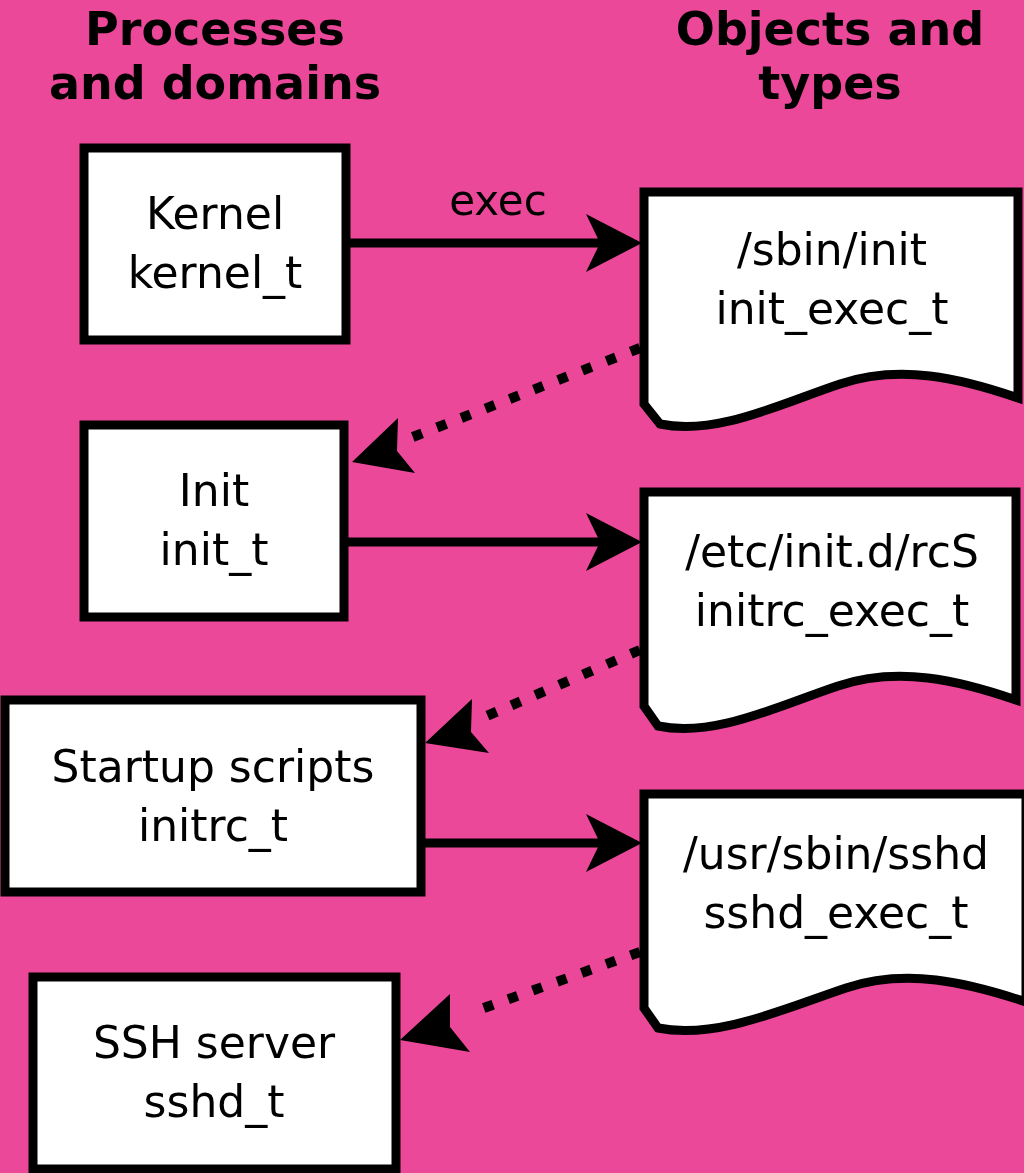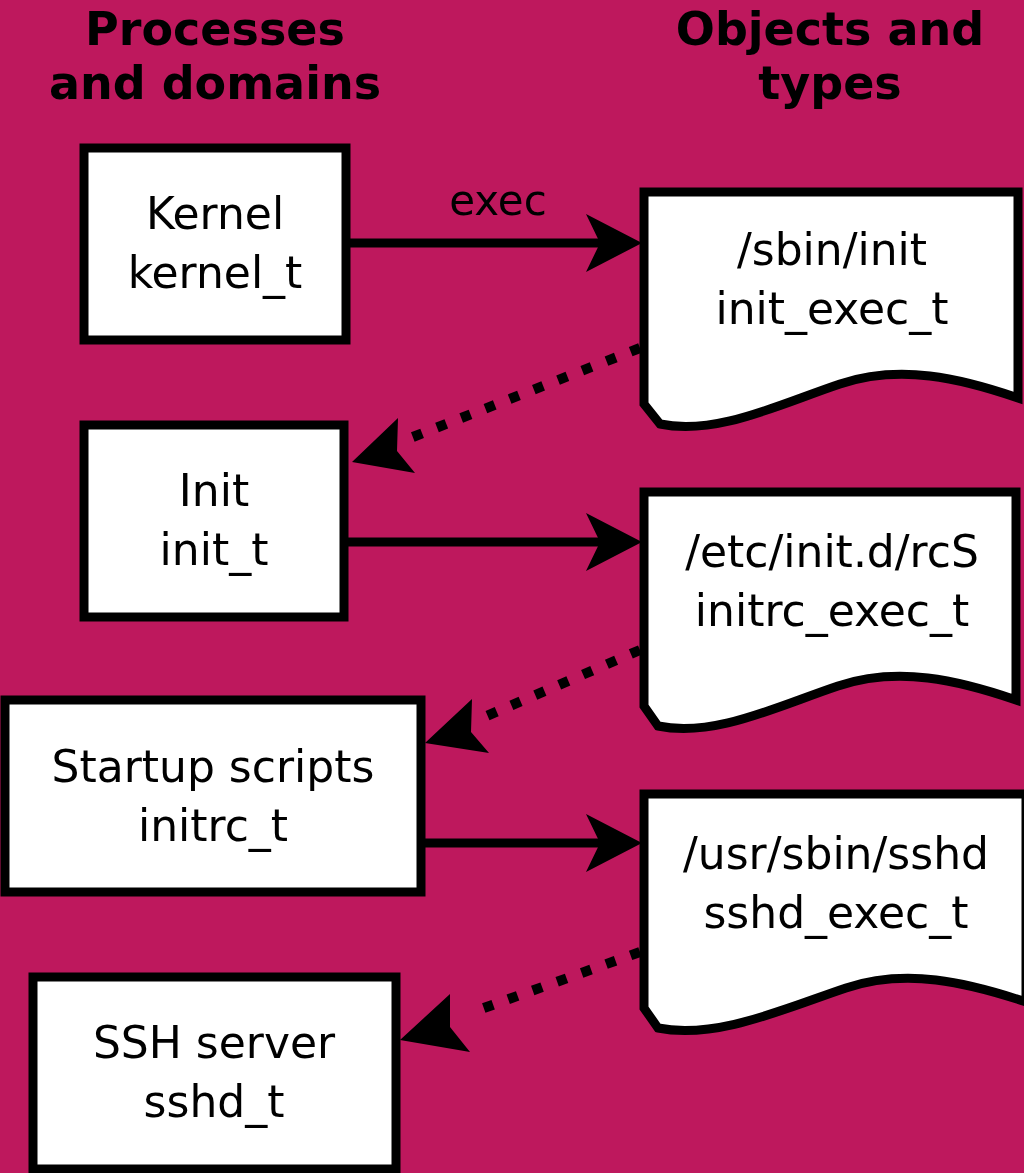--- a/index.html
+++ b/index.html
@@ -7,21 +7,21 @@
     padding: 0;
     background: #ffffff;
   }
   body {
     font-family: "DejaVu Sans", sans-serif;
   }
   #canvas {
     position: relative;
     width: 1024px;
     height: 1173px;
-    background: #be185d;
+    background: #ec4899;
     overflow: hidden;
   }
   svg#diagram {
     display: block;
     width: 1024px;
     height: 1173px;
   }
   .col-header {
     font-family: "DejaVu Sans", sans-serif;
     font-weight: bold;

